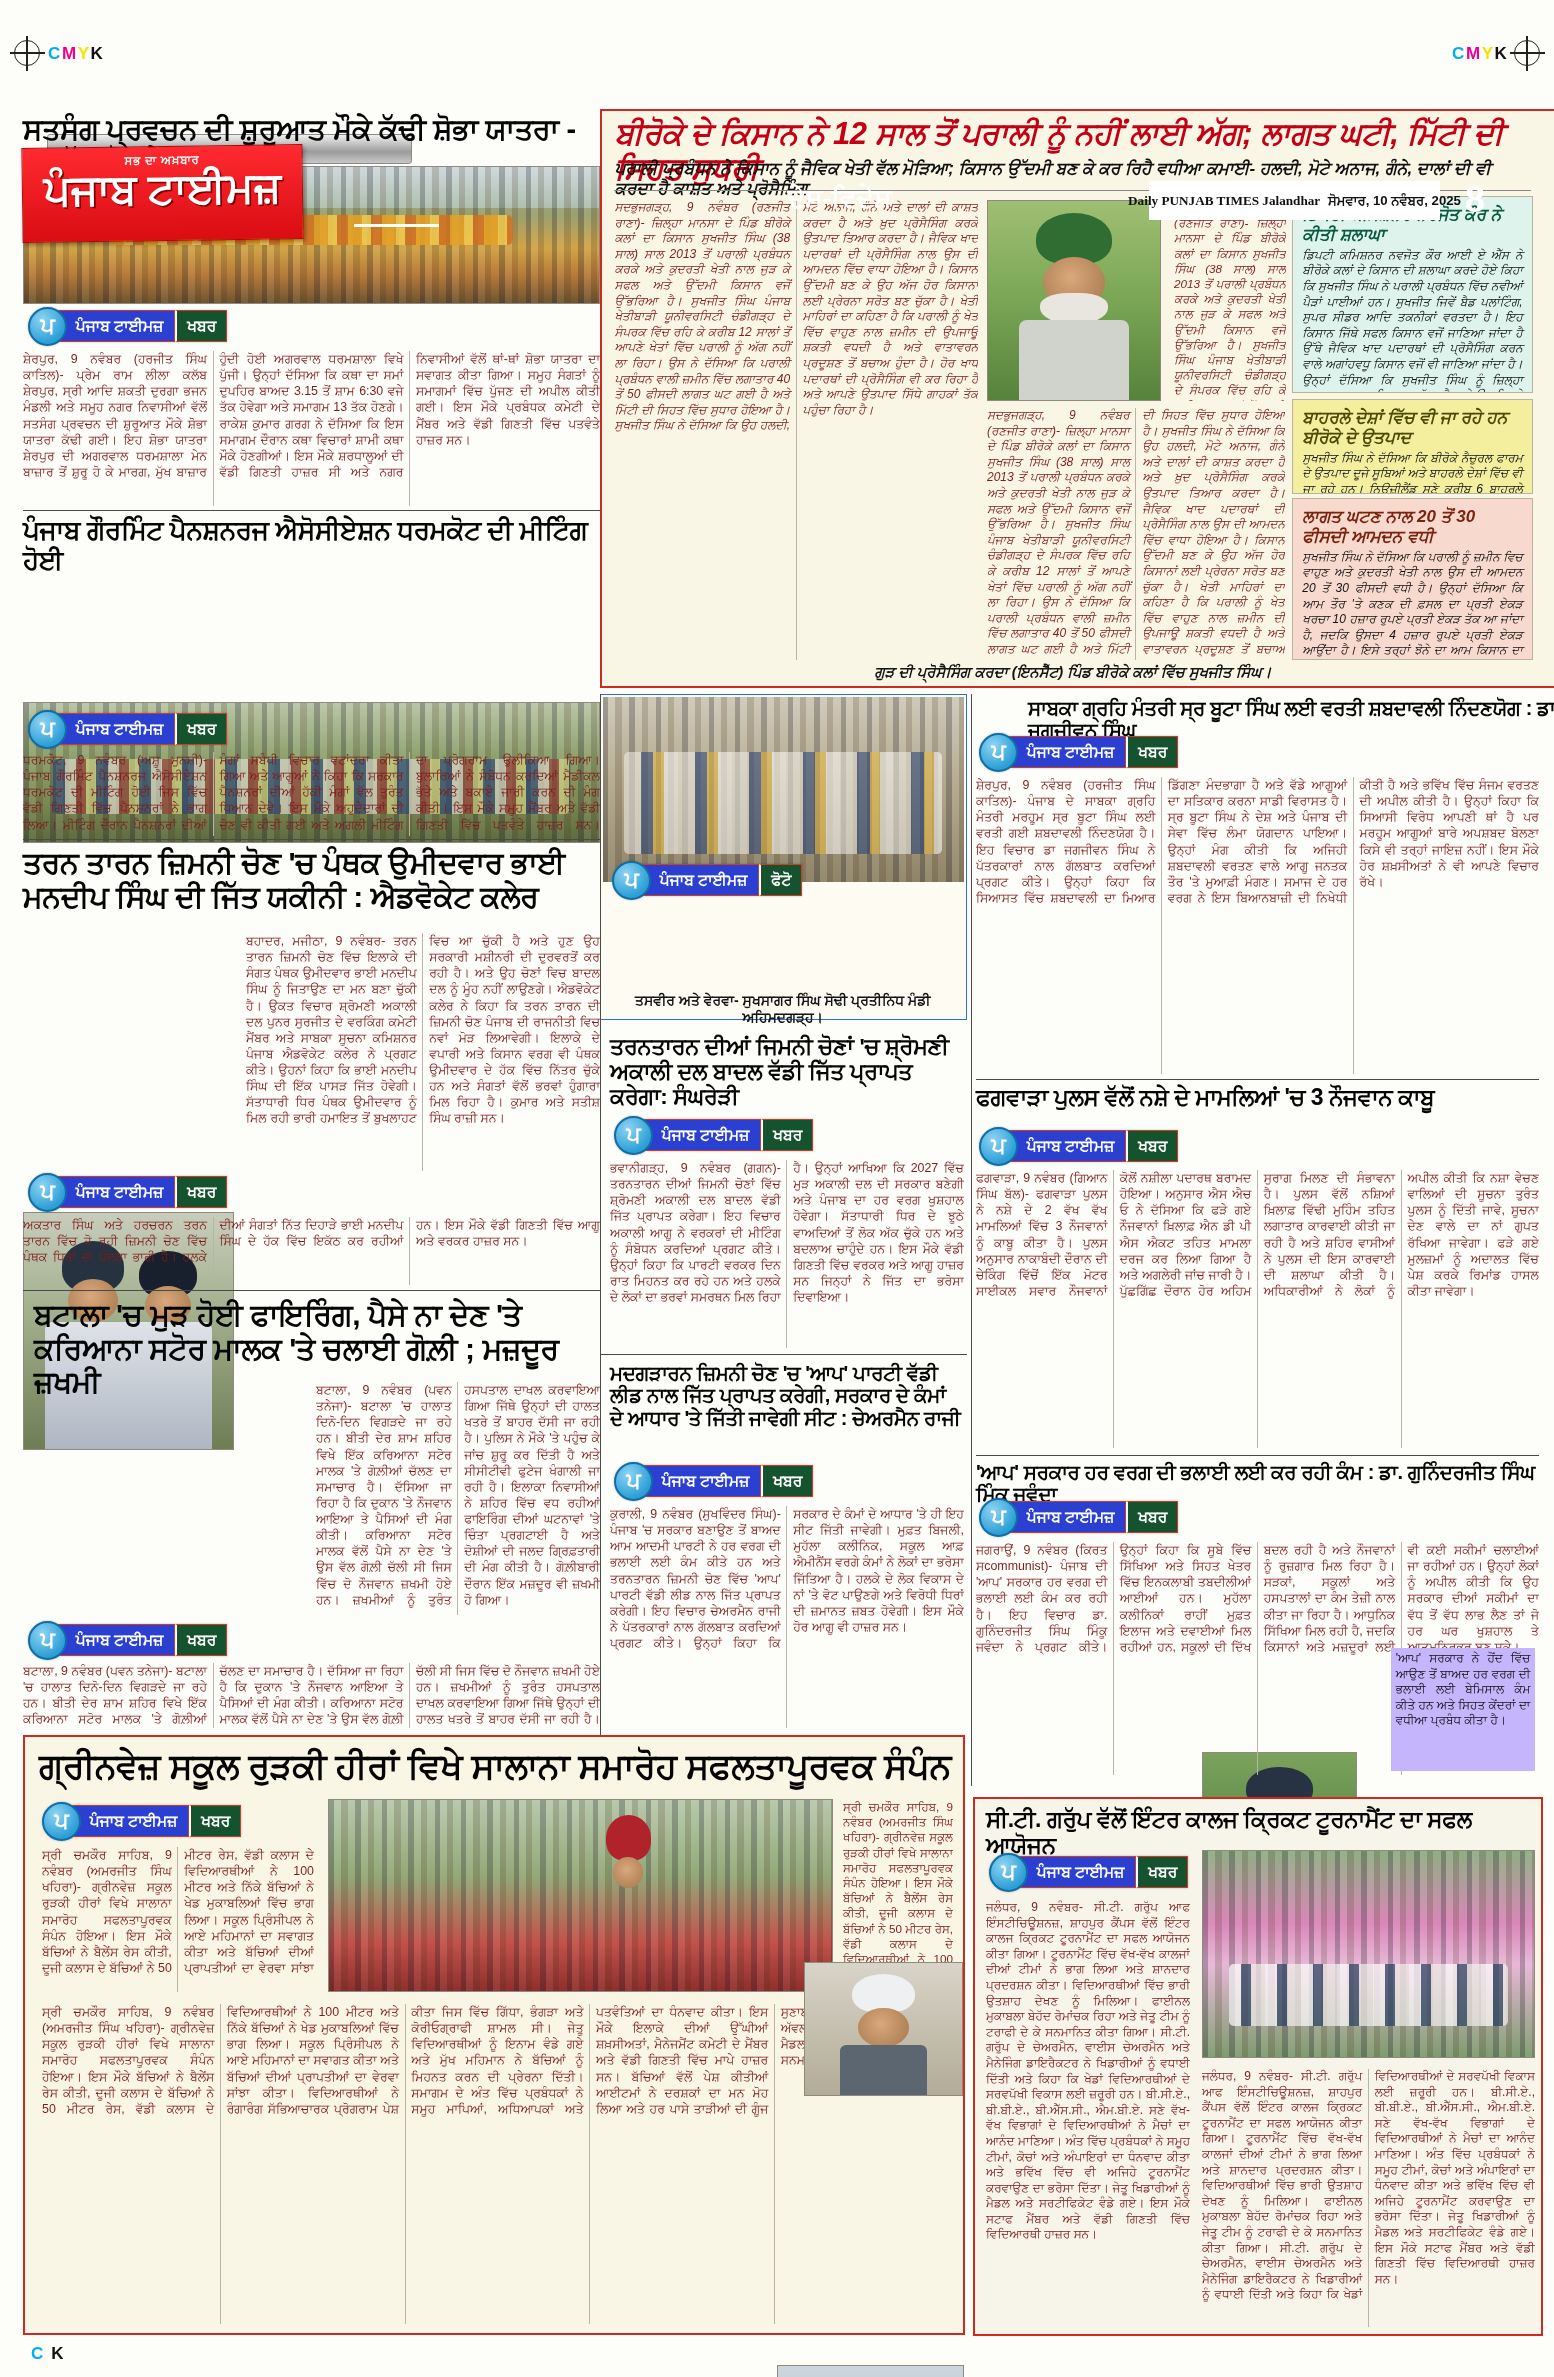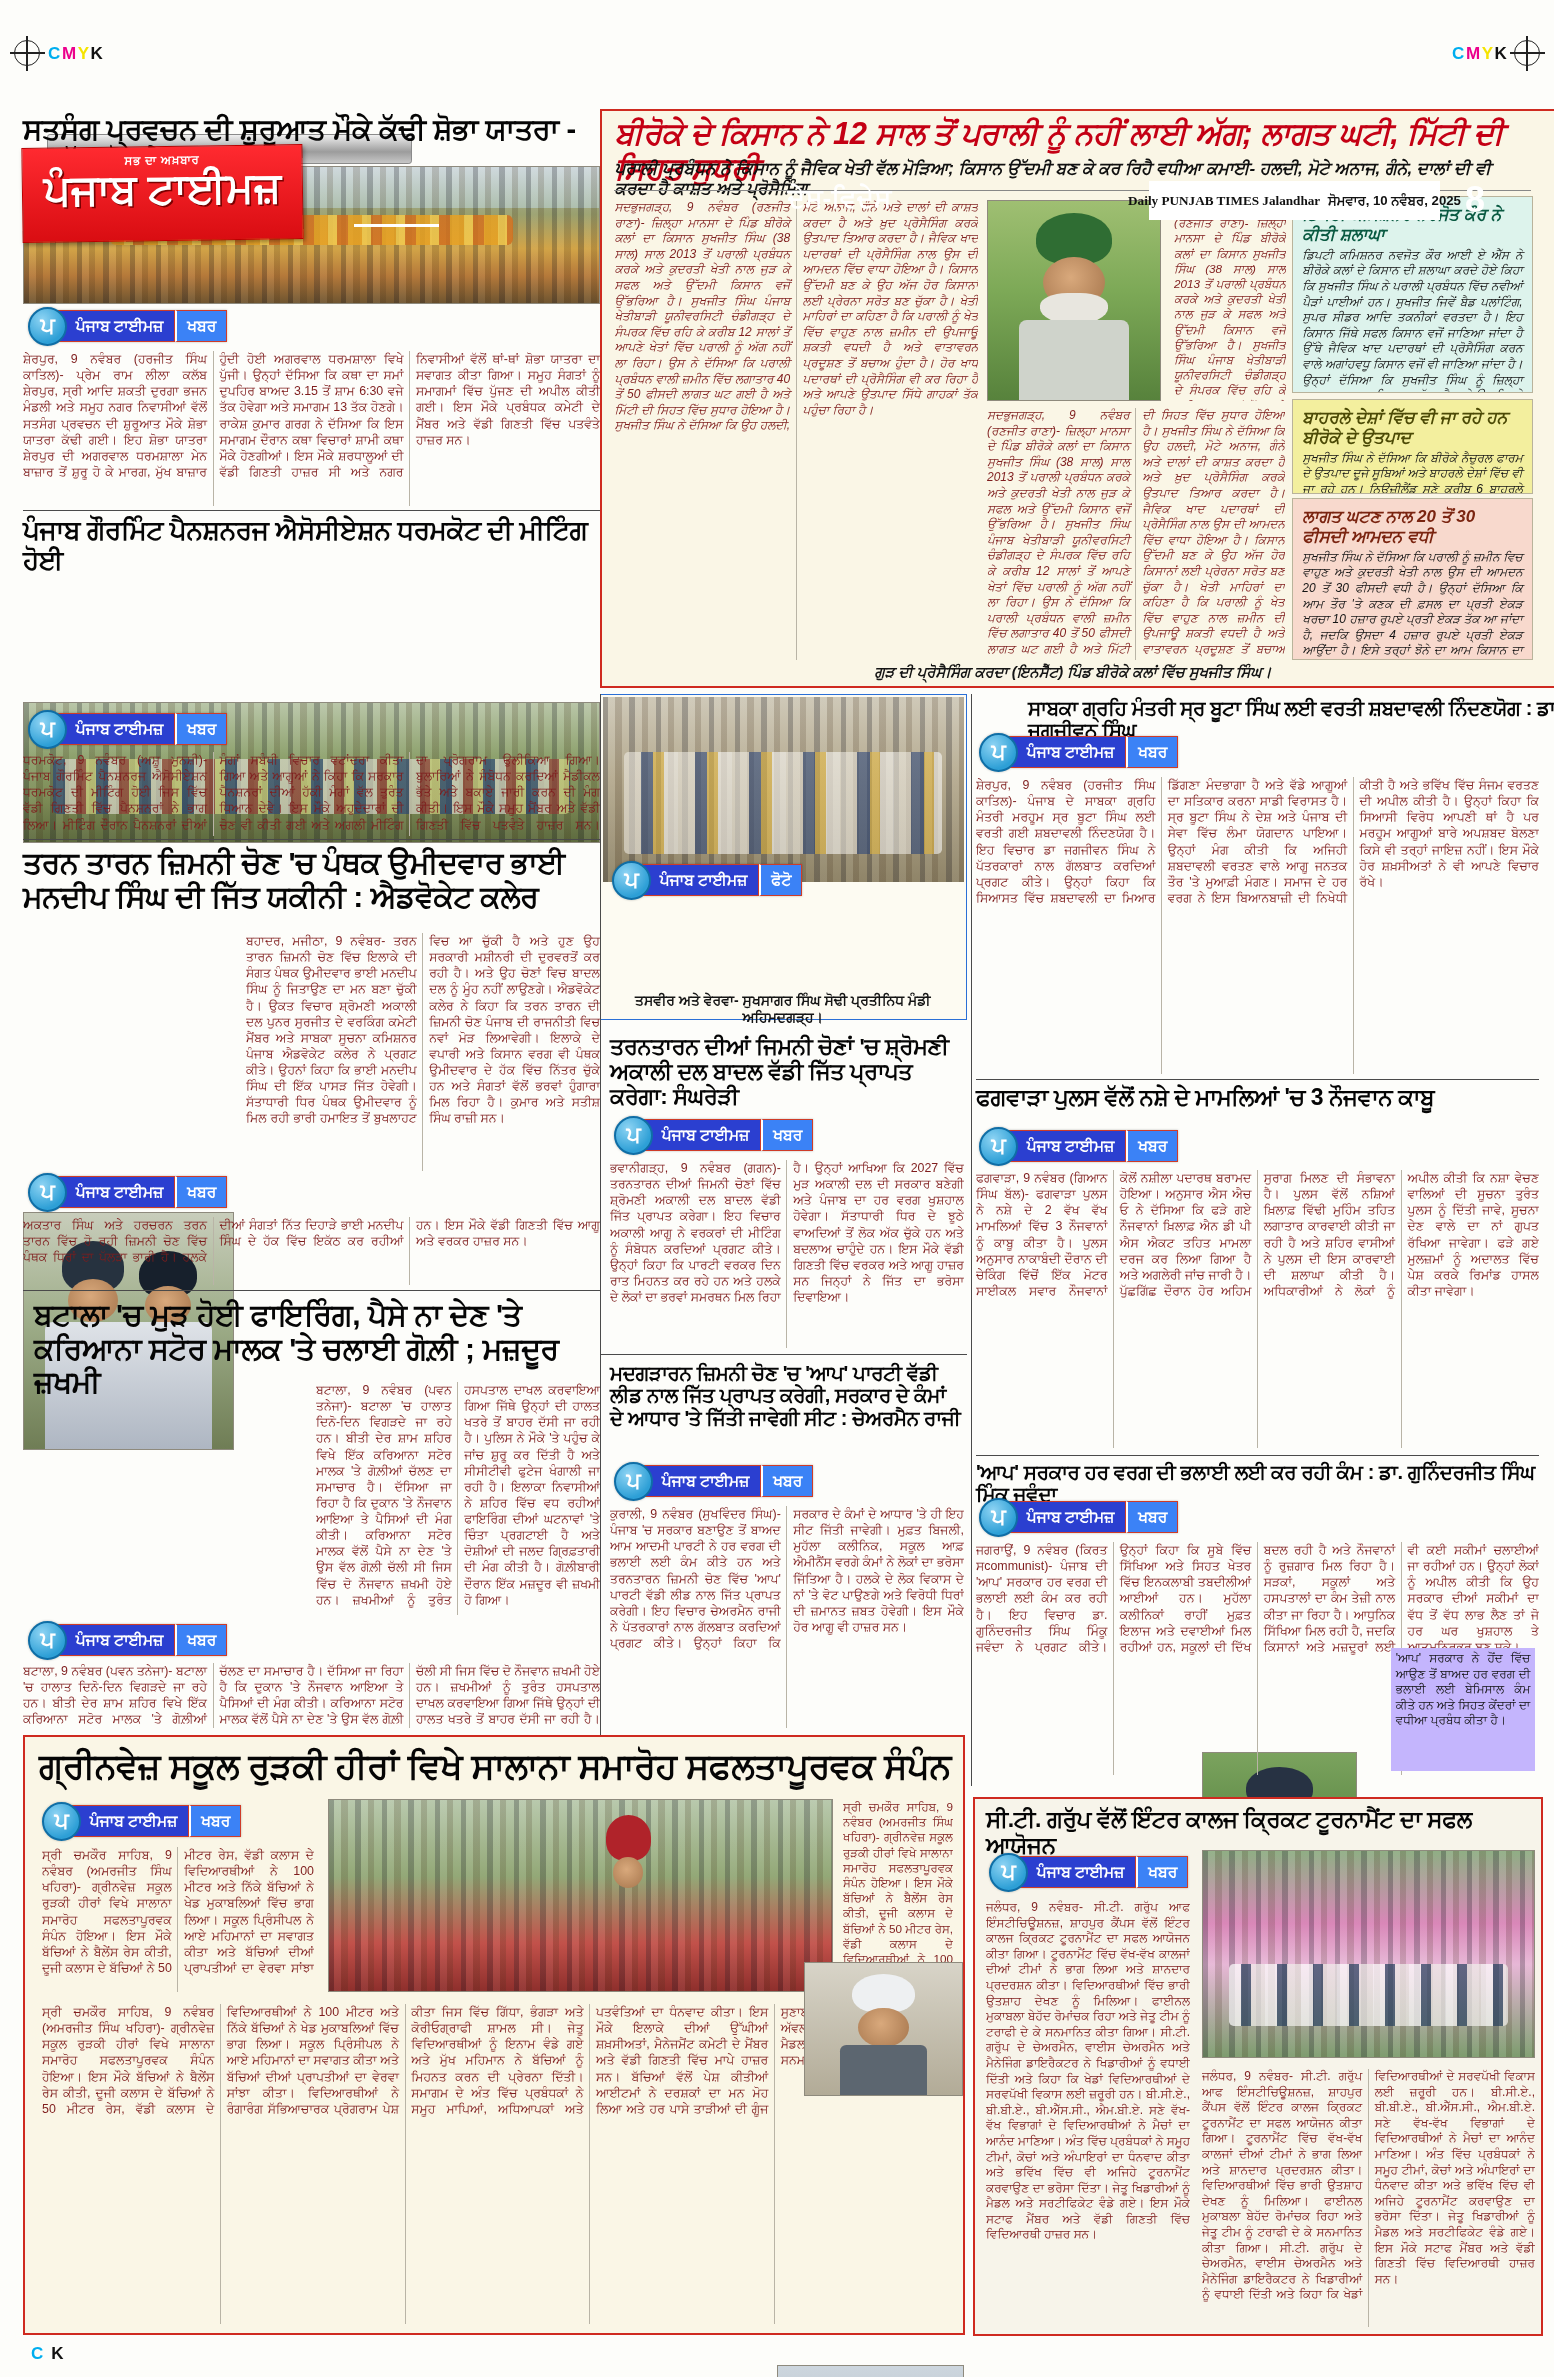--- a/index.html
+++ b/index.html
@@ -12,21 +12,21 @@
   .photo{border:0.8px solid #8e8a7d;position:relative;overflow:hidden;}
   .crowd{position:absolute;inset:0;background:
     repeating-linear-gradient(90deg,rgba(20,20,30,.25) 0 5.4px,rgba(255,255,255,.05) 5.4px 12.4px,rgba(60,40,20,.18) 12.4px 18.7px,transparent 18.7px 26.4px);}
   .sky{position:absolute;left:0;top:0;right:0;height:30%;background:linear-gradient(180deg,#cfd9dd,#aebfae);}
   .rule-v{position:absolute;width:0.8px;background:#4a4a4a;}
   .rule-h{position:absolute;height:0.8px;background:#4a4a4a;}
   
   .badge{position:absolute;display:flex;align-items:center;height:34px;z-index:5;filter:drop-shadow(0 0.8px 0.8px rgba(0,0,0,.25));}
   .badge .lg{width:39px;height:39px;border-radius:50%;background:radial-gradient(circle at 35% 30%,#8ed4f4,#2d9fd6 70%);border:2.3px solid #0f6ea6;color:#fff;font-weight:700;font-size:22px;display:flex;align-items:center;justify-content:center;z-index:2;margin-right:-9.3px;}
   .badge .nm{background:#2b3fd0;color:#fff;font-weight:700;font-size:15.5px;padding:6.2px 11px 6.2px 17px;border:1.6px solid #cf3b28;white-space:nowrap;}
-  .badge .tg{background:#3b82f6;color:#fff;font-weight:700;font-size:15.5px;padding:6.2px 10px;border:1.6px solid #cf3b28;border-left:2.3px solid #fff;white-space:nowrap;}
+  .badge .tg{background:#14532d;color:#fff;font-weight:700;font-size:15.5px;padding:6.2px 10px;border:1.6px solid #cf3b28;border-left:2.3px solid #fff;white-space:nowrap;}
   
   .mast-ribbon{background:linear-gradient(180deg,#f0f0f0,#9c9c9c 60%,#c7c7c7);border:0.8px solid #8a8a8a;}
   .mast-red{background:linear-gradient(180deg,#ff2a30,#d90d12);border:1.6px solid #b00;color:#fff;text-align:center;transform:rotate(-.8deg);box-shadow:1.6px 2.3px 4.7px rgba(0,0,0,.35);}
   .mast-blue{background:linear-gradient(180deg,#3fb9ec,#1fa3e0);}
   .reg-cross{width:26.4px;height:26.4px;border:1.6px solid #222;border-radius:50%;position:relative;}
   .reg-cross::before,.reg-cross::after{content:"";position:absolute;background:#222;}
   .reg-cross::before{left:50%;top:-5.4px;bottom:-5.4px;width:1.6px;margin-left:-0.8px;}
   .reg-cross::after{top:50%;left:-5.4px;right:-5.4px;height:1.6px;margin-top:-0.8px;}
   .cmyk{font-weight:700;font-size:17px;letter-spacing:1.6px;}
   .cmyk .c{color:#00aeef}.cmyk .m{color:#ec008c}.cmyk .y{color:#f5e400}.cmyk .k{color:#111}

